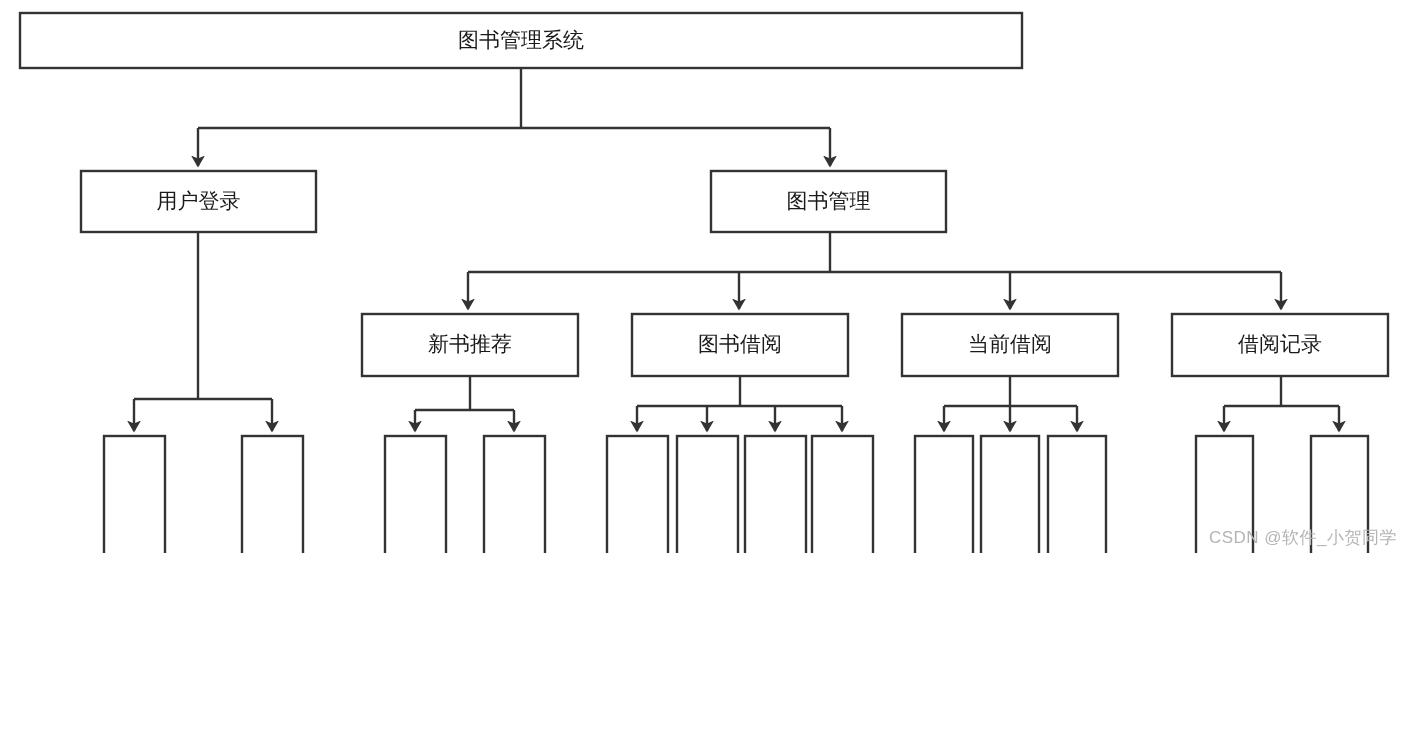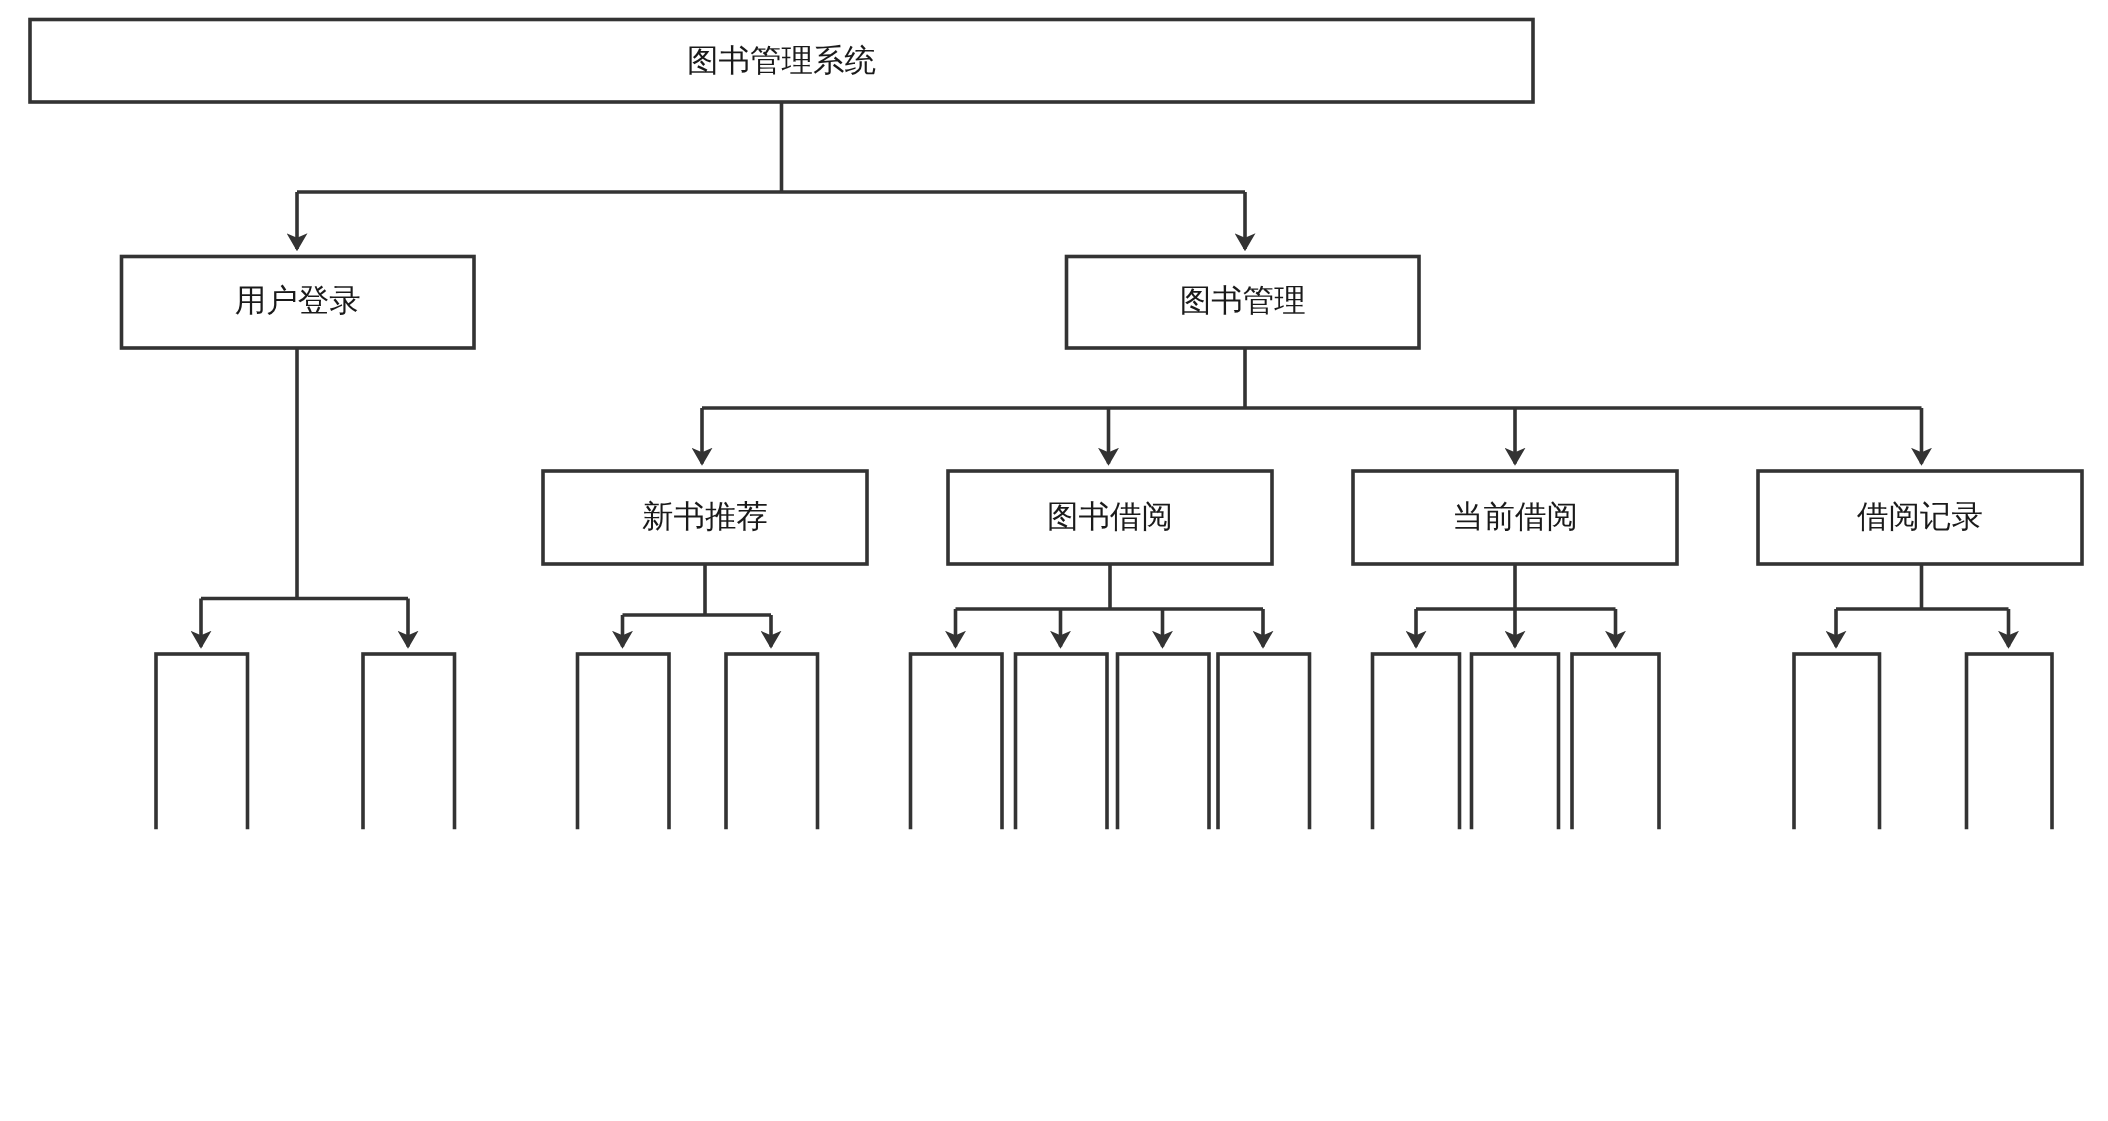--- a/index.html
+++ b/index.html
@@ -192,14 +192,15 @@
   <div class="node-label-v" style="left:607px; top:436px; width:61px; height:298px;">查询图书</div>
   <div class="node-label-v" style="left:677px; top:436px; width:61px; height:298px; align-items:flex-start; padding-top:6px; box-sizing:border-box;">新增图书（管理员）</div>
   <div class="node-label-v" style="left:745px; top:436px; width:61px; height:298px; align-items:flex-start; padding-top:6px; box-sizing:border-box;">编辑图书（管理员）</div>
   <div class="node-label-v" style="left:812px; top:436px; width:61px; height:298px;">借阅图书</div>
   <div class="node-label-v" style="left:915px; top:436px; width:58px; height:298px;">查询图书</div>
   <div class="node-label-v" style="left:981px; top:436px; width:58px; height:298px;">归还图书</div>
   <div class="node-label-v" style="left:1048px; top:436px; width:58px; height:298px; align-items:flex-start; padding-top:6px; box-sizing:border-box;">确认归还（管理员）</div>
   <div class="node-label-v" style="left:1196px; top:436px; width:57px; height:298px;">新增借阅记录</div>
   <div class="node-label-v" style="left:1311px; top:436px; width:57px; height:298px;">查询借阅记录</div>
 
+  <div class="watermark">CSDN @软件_小贺同学</div>
 
 </div>
 
 </body></html>

